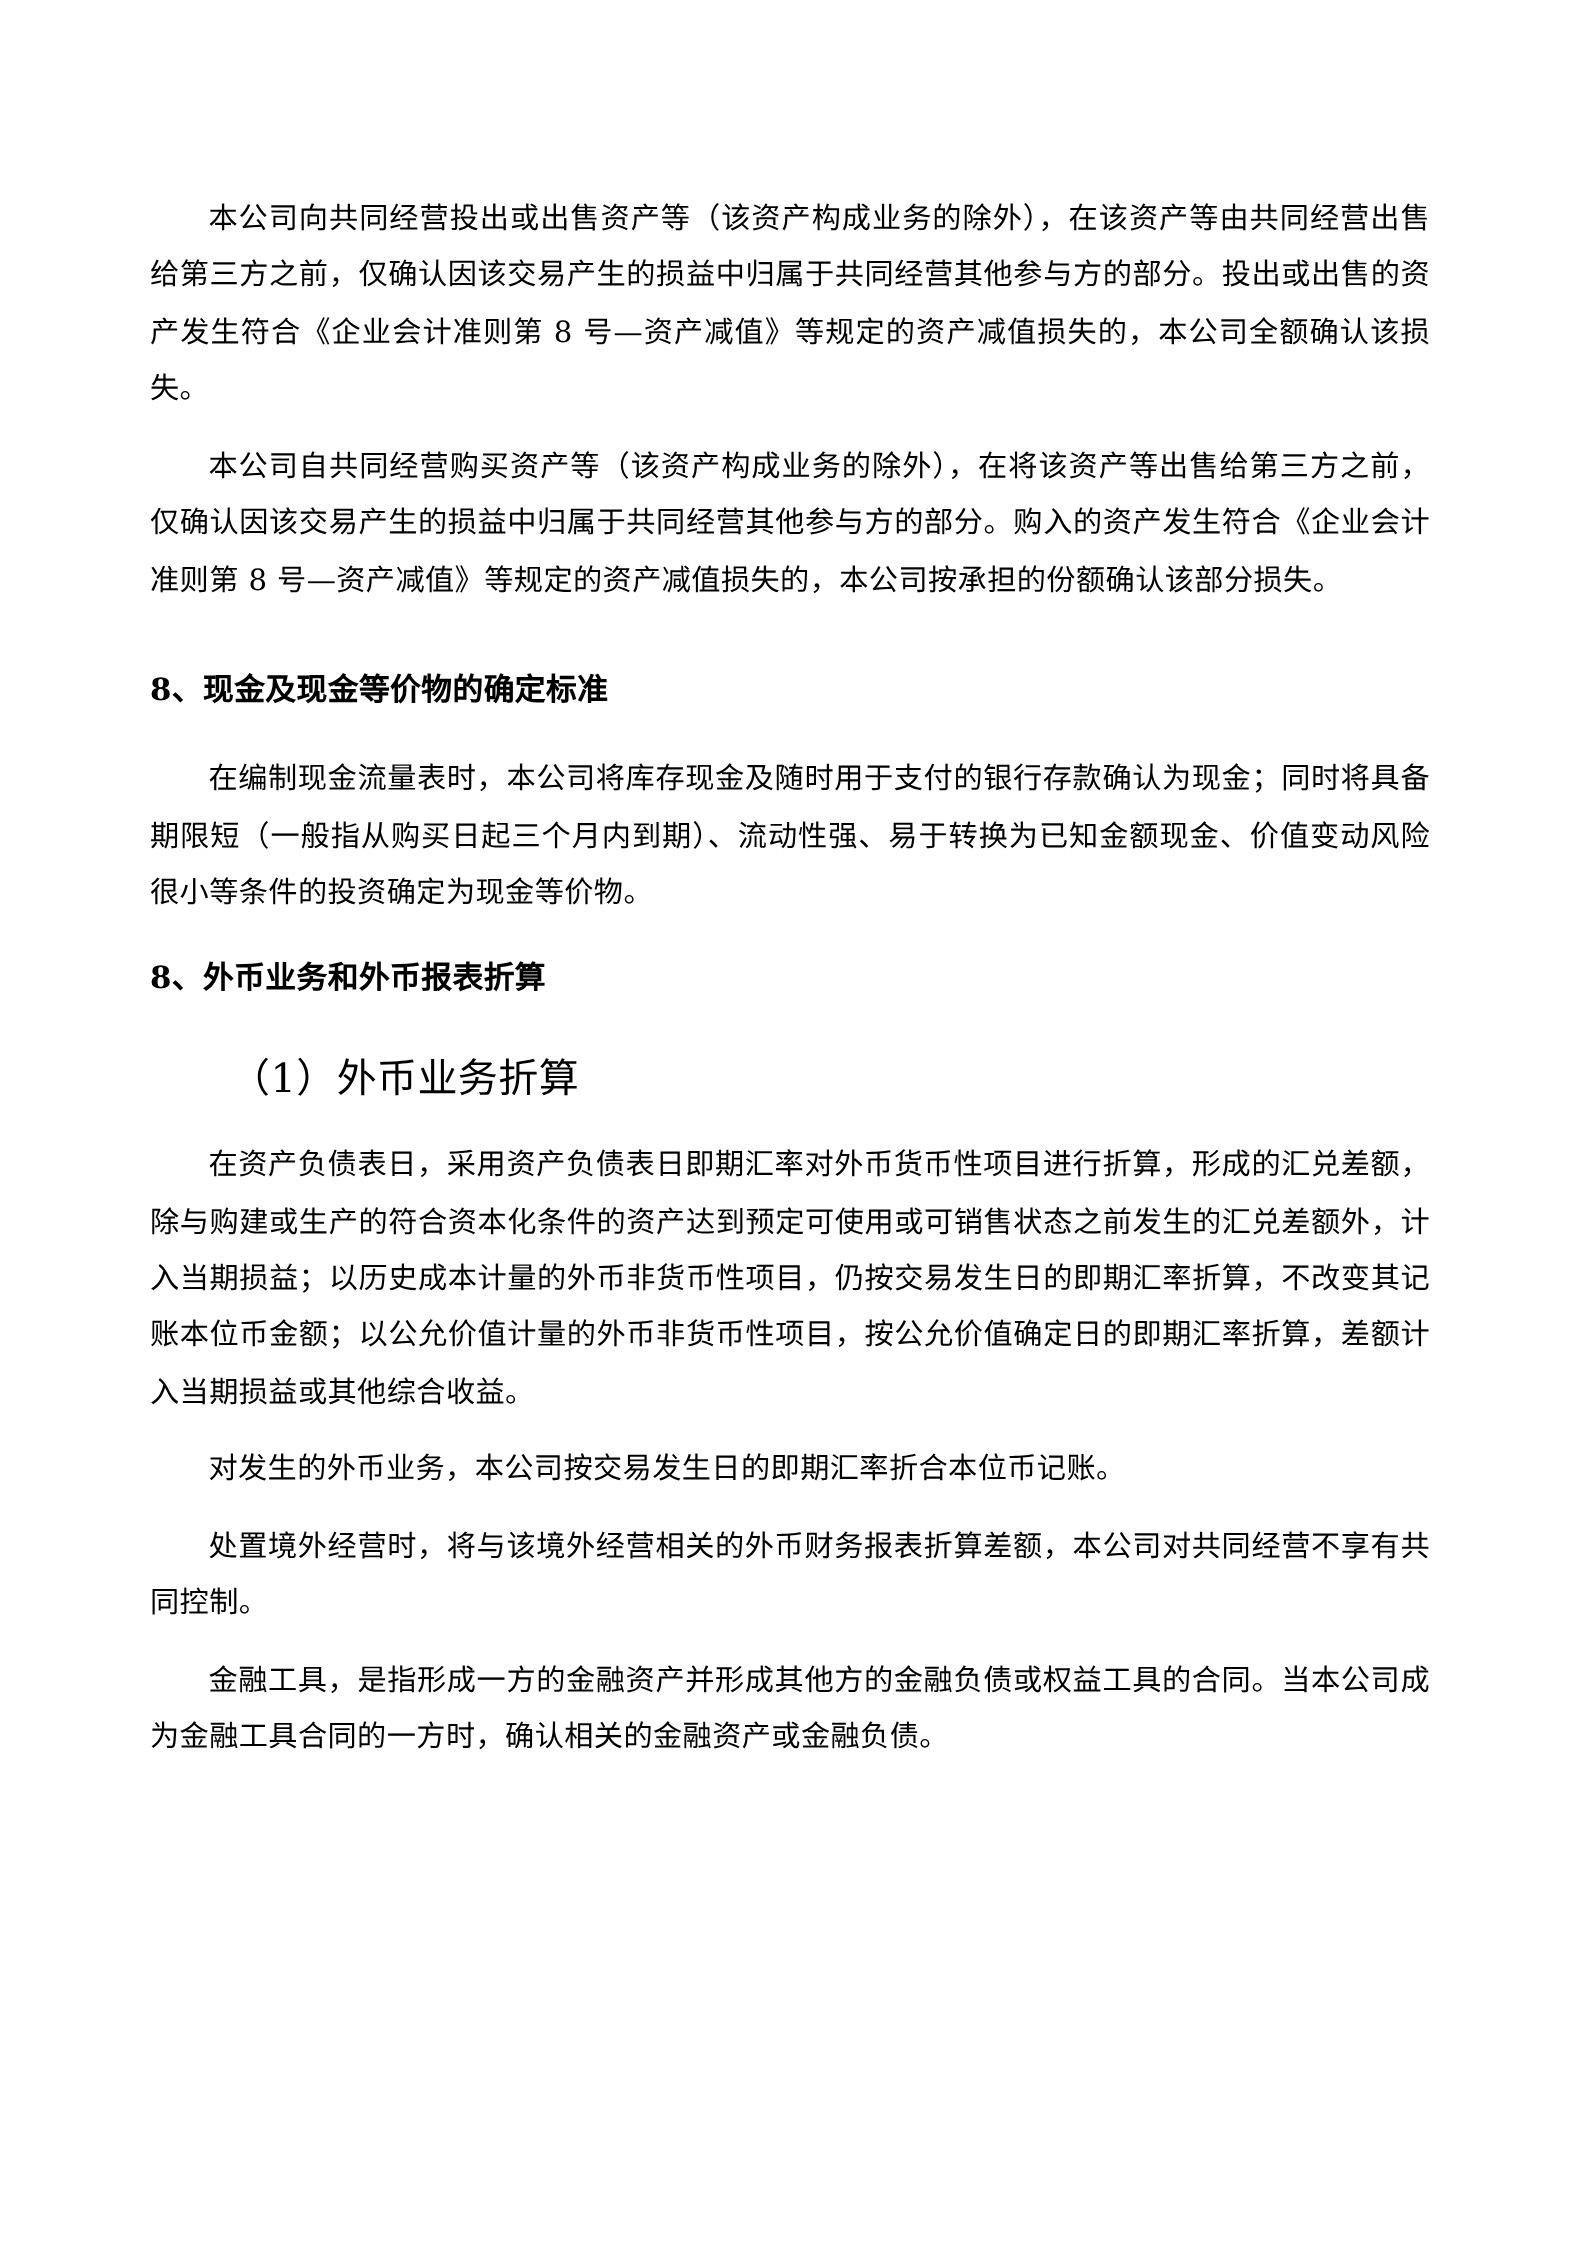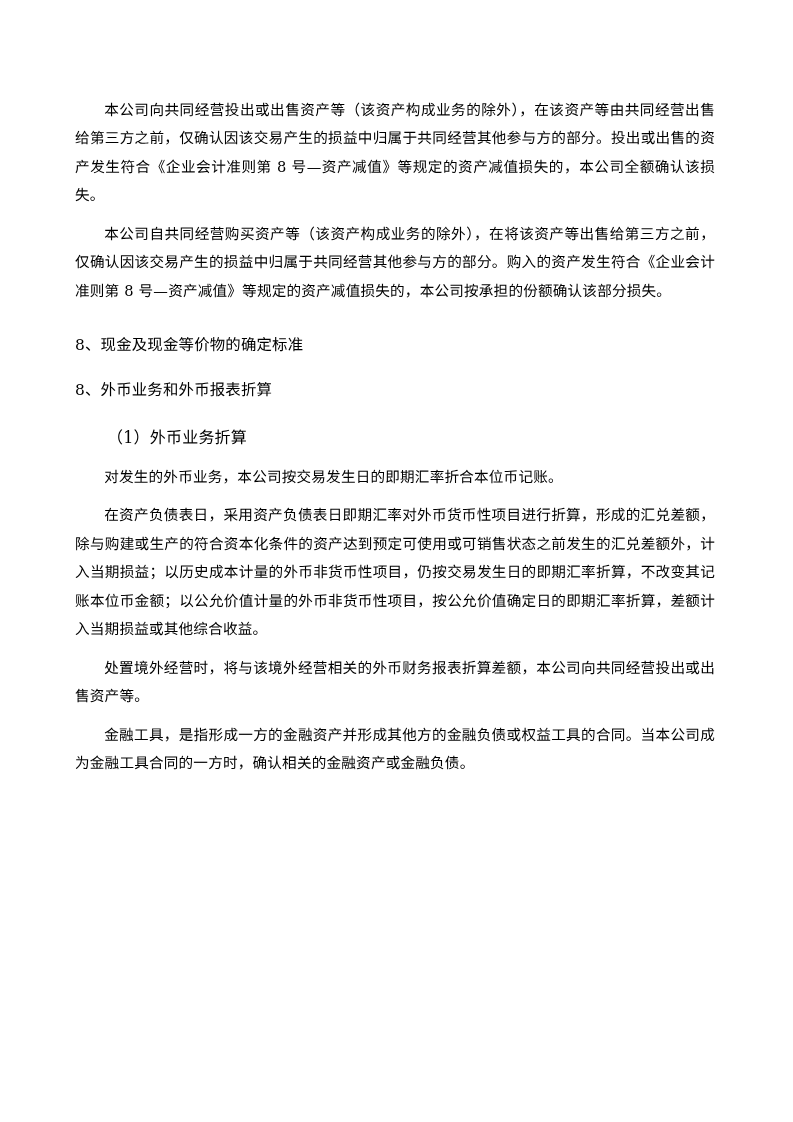--- a/index.html
+++ b/index.html
@@ -23,49 +23,50 @@
   }
   .para {
     font-size: 14.6px;
     line-height: 1.95;
     text-align: justify;
     text-indent: 2em;
     margin: 0 0 10px 0;
     letter-spacing: 0.2px;
   }
   .subpara {
-    font-size: 16px;
+    font-size: 20px;
     line-height: 1.95;
     text-align: left;
     text-indent: 2em;
     margin: 0 0 10px 0;
     letter-spacing: 0.2px;
   }
   .heading {
     font-size: 15.4px;
-    font-weight: normal;
+    font-weight: bold;
     line-height: 1.9;
     margin: 13px 0 16px 0;
     text-indent: 0;
     letter-spacing: 0.2px;
   }
   .heading.first-heading {
     margin-top: 26px;
   }
 </style>
 </head>
 <body>
 
 <main class="page">
   <p class="para">本公司向共同经营投出或出售资产等（该资产构成业务的除外），在该资产等由共同经营出售给第三方之前，仅确认因该交易产生的损益中归属于共同经营其他参与方的部分。投出或出售的资产发生符合《企业会计准则第 8 号—资产减值》等规定的资产减值损失的，本公司全额确认该损失。</p>
   <p class="para">本公司自共同经营购买资产等（该资产构成业务的除外），在将该资产等出售给第三方之前，仅确认因该交易产生的损益中归属于共同经营其他参与方的部分。购入的资产发生符合《企业会计准则第 8 号—资产减值》等规定的资产减值损失的，本公司按承担的份额确认该部分损失。</p>
 
   <h2 class="heading first-heading">8、现金及现金等价物的确定标准</h2>
+  <p class="para">在编制现金流量表时，本公司将库存现金及随时用于支付的银行存款确认为现金；同时将具备期限短（一般指从购买日起三个月内到期）、流动性强、易于转换为已知金额现金、价值变动风险很小等条件的投资确定为现金等价物。</p>
 
   <h2 class="heading">8、外币业务和外币报表折算</h2>
   <p class="subpara">（1）外币业务折算</p>
+  <p class="para">在资产负债表日，采用资产负债表日即期汇率对外币货币性项目进行折算，形成的汇兑差额，除与购建或生产的符合资本化条件的资产达到预定可使用或可销售状态之前发生的汇兑差额外，计入当期损益；以历史成本计量的外币非货币性项目，仍按交易发生日的即期汇率折算，不改变其记账本位币金额；以公允价值计量的外币非货币性项目，按公允价值确定日的即期汇率折算，差额计入当期损益或其他综合收益。</p>
   <p class="para">对发生的外币业务，本公司按交易发生日的即期汇率折合本位币记账。</p>
-  <p class="para">在资产负债表日，采用资产负债表日即期汇率对外币货币性项目进行折算，形成的汇兑差额，除与购建或生产的符合资本化条件的资产达到预定可使用或可销售状态之前发生的汇兑差额外，计入当期损益；以历史成本计量的外币非货币性项目，仍按交易发生日的即期汇率折算，不改变其记账本位币金额；以公允价值计量的外币非货币性项目，按公允价值确定日的即期汇率折算，差额计入当期损益或其他综合收益。</p>
-  <p class="para">处置境外经营时，将与该境外经营相关的外币财务报表折算差额，本公司向共同经营投出或出售资产等。</p>
+  <p class="para">处置境外经营时，将与该境外经营相关的外币财务报表折算差额，本公司对共同经营不享有共同控制。</p>
 
   <p class="para">金融工具，是指形成一方的金融资产并形成其他方的金融负债或权益工具的合同。当本公司成为金融工具合同的一方时，确认相关的金融资产或金融负债。</p>
 
 </main>
 
 </body></html>

